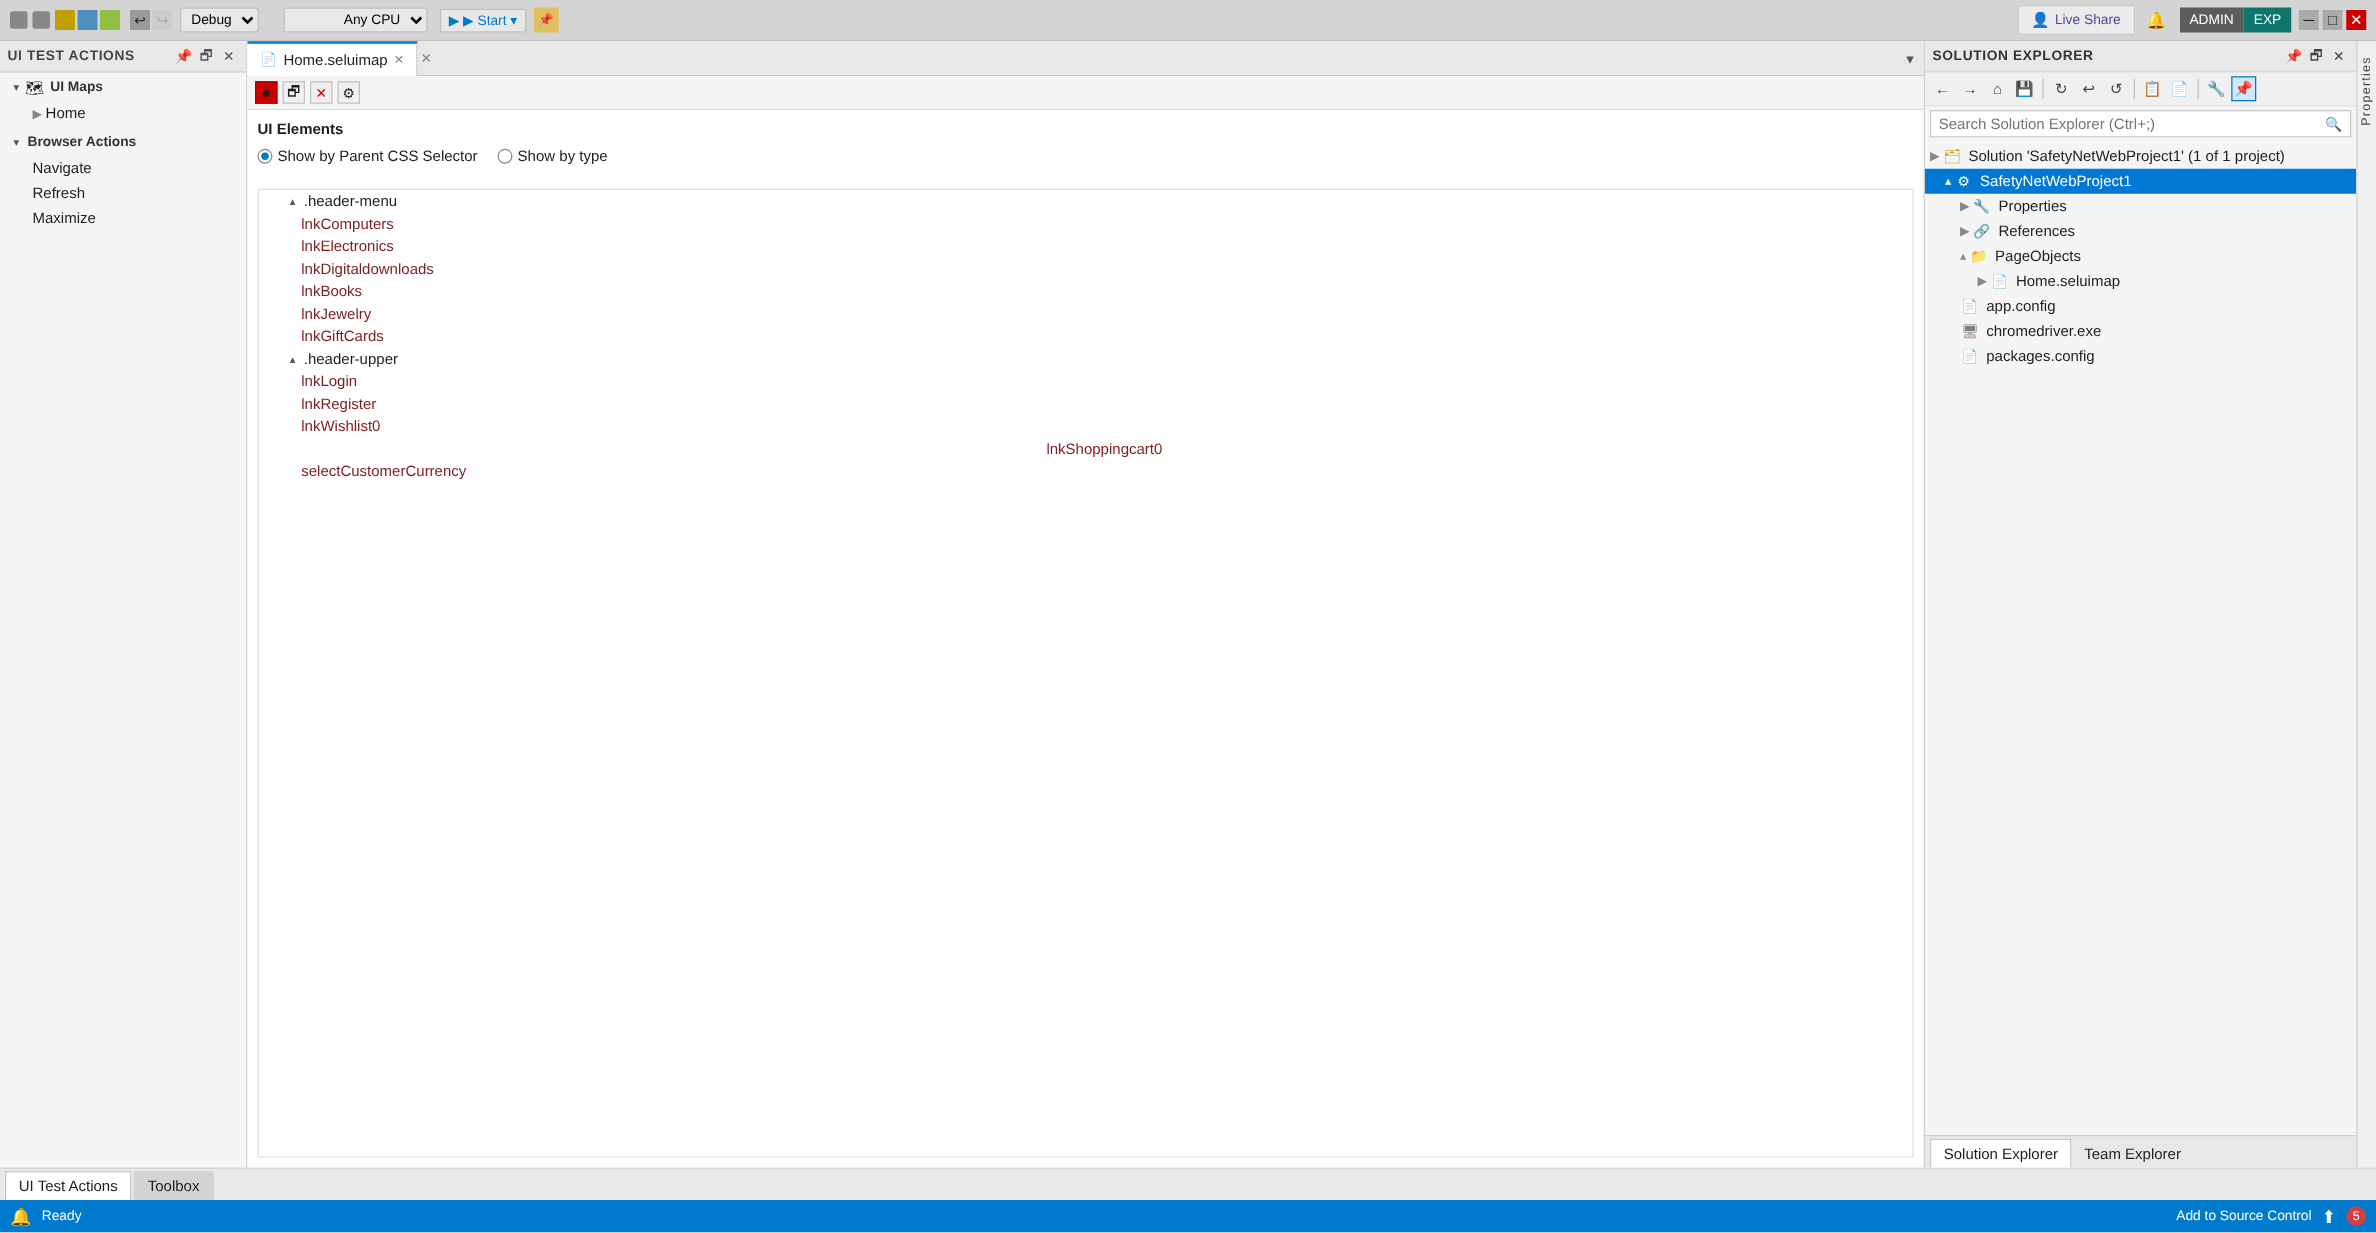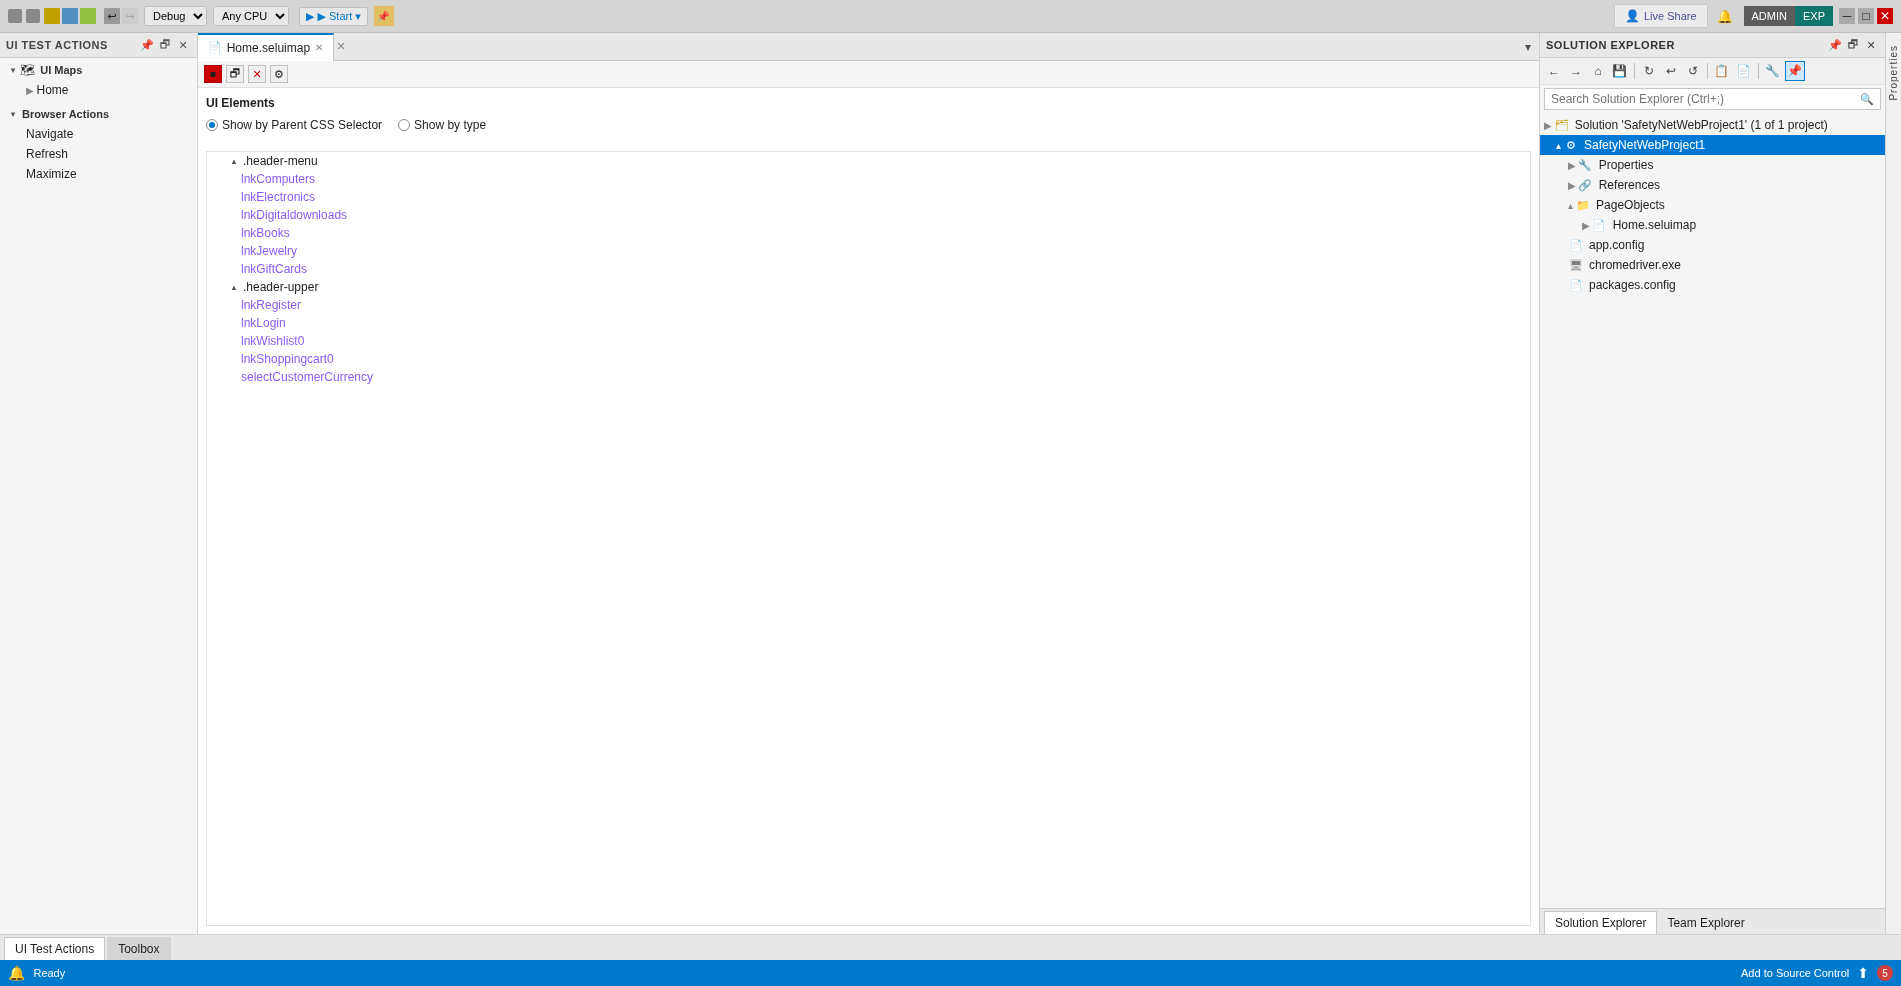--- a/index.html
+++ b/index.html
@@ -46,21 +46,21 @@
 
     .radio-group { display: flex; align-items: center; gap: 16px; margin-bottom: 19px; }
     .radio-option { display: flex; align-items: center; gap: 4px; font-size: 12px; cursor: pointer; }
     .radio-circle { width: 12px; height: 12px; border-radius: 50%; border: 1px solid #888; display: flex; align-items: center; justify-content: center; }
     .radio-circle.selected::after { content: ''; width: 6px; height: 6px; background: #007acc; border-radius: 50%; display: block; }
 
     .tree-container { flex: 1; border: 1px solid #e0e0e0; overflow: auto; }
     .tree-node { display: flex; align-items: center; padding: 2px 4px; cursor: pointer; }
     .tree-indent { display: inline-block; width: 16px; }
     .tree-expand { width: 14px; height: 14px; display: flex; align-items: center; justify-content: center; font-size: 9px; color: #555; cursor: pointer; }
-    .tree-node-label { font-size: 12px; color: #8b5cf6; margin-left: 2px; }
+    .tree-node-label { font-size: 12px; color: #7f1d1d; margin-left: 2px; }
     .tree-node-label.parent { color: #1e1e1e; font-weight: normal; }
 
     
     .right-panel { width: 346px; background: #f5f5f5; border-left: 1px solid #d0d0d0; display: flex; flex-direction: column; }
     .solution-explorer-header { display: flex; align-items: center; justify-content: space-between; padding: 4px 6px; background: #e8e8e8; border-bottom: 1px solid #d0d0d0; }
     .se-title { font-size: 11px; font-weight: 600; color: #333; text-transform: uppercase; letter-spacing: 0.5px; }
     .se-icons { display: flex; gap: 2px; align-items: center; }
     .se-icon { width: 16px; height: 16px; display: flex; align-items: center; justify-content: center; font-size: 11px; cursor: pointer; color: #444; }
 
     .se-toolbar { display: flex; align-items: center; padding: 3px 4px; gap: 2px; background: #f0f0f0; border-bottom: 1px solid #e0e0e0; }
@@ -105,21 +105,21 @@
       <div style="display:flex;gap:2px;margin-left:4px;align-items:center;">
         <div style="width:16px;height:16px;background:#999;border-radius:1px;display:flex;align-items:center;justify-content:center;font-size:11px;">↩</div>
         <div style="width:16px;height:16px;background:#ccc;border-radius:1px;display:flex;align-items:center;justify-content:center;font-size:11px;color:#aaa;">↪</div>
       </div>
     </div>
     <div class="debug-dropdown">
       <select>
         <option>Debug</option>
       </select>
     </div>
-    <div class="debug-dropdown" style="margin-left:0;">
+    <div class="debug-dropdown" style="margin-left:14px;padding-left:39px;">
       <select>
         <option>Any CPU</option>
       </select>
     </div>
     <div class="toolbar-btn" style="margin-left:4px;color:#007acc;">
       <span>▶</span>
         <span>▶ Start</span>
         <span>▾</span>
     </div>
     <div style="width:20px;height:20px;background:#e0c060;display:flex;align-items:center;justify-content:center;font-size:10px;">📌</div>
@@ -243,29 +243,29 @@
         <div class="tree-node" style="padding-left:32px;">
           <span class="tree-node-label">lnkGiftCards</span>
         </div>
 
         <div class="tree-node">
           <span class="tree-indent"></span>
           <span class="tree-expand">▴</span>
           <span class="tree-node-label parent">.header-upper</span>
         </div>
         <div class="tree-node" style="padding-left:32px;">
+          <span class="tree-node-label">lnkLogin</span>
+        </div>
+        <div class="tree-node" style="padding-left:32px;">
           <span class="tree-node-label">lnkRegister</span>
         </div>
         <div class="tree-node" style="padding-left:32px;">
-          <span class="tree-node-label">lnkLogin</span>
-        </div>
-        <div class="tree-node" style="padding-left:32px;">
           <span class="tree-node-label">lnkWishlist0</span>
         </div>
-        <div class="tree-node" style="padding-left:32px;">
+        <div class="tree-node" style="padding-left:32px;justify-content:center;">
           <span class="tree-node-label">lnkShoppingcart0</span>
         </div>
         <div class="tree-node" style="padding-left:32px;">
           <span class="tree-node-label">selectCustomerCurrency</span>
         </div>
       </div>
     </div>
   </div>
 
   <div class="right-panel">

